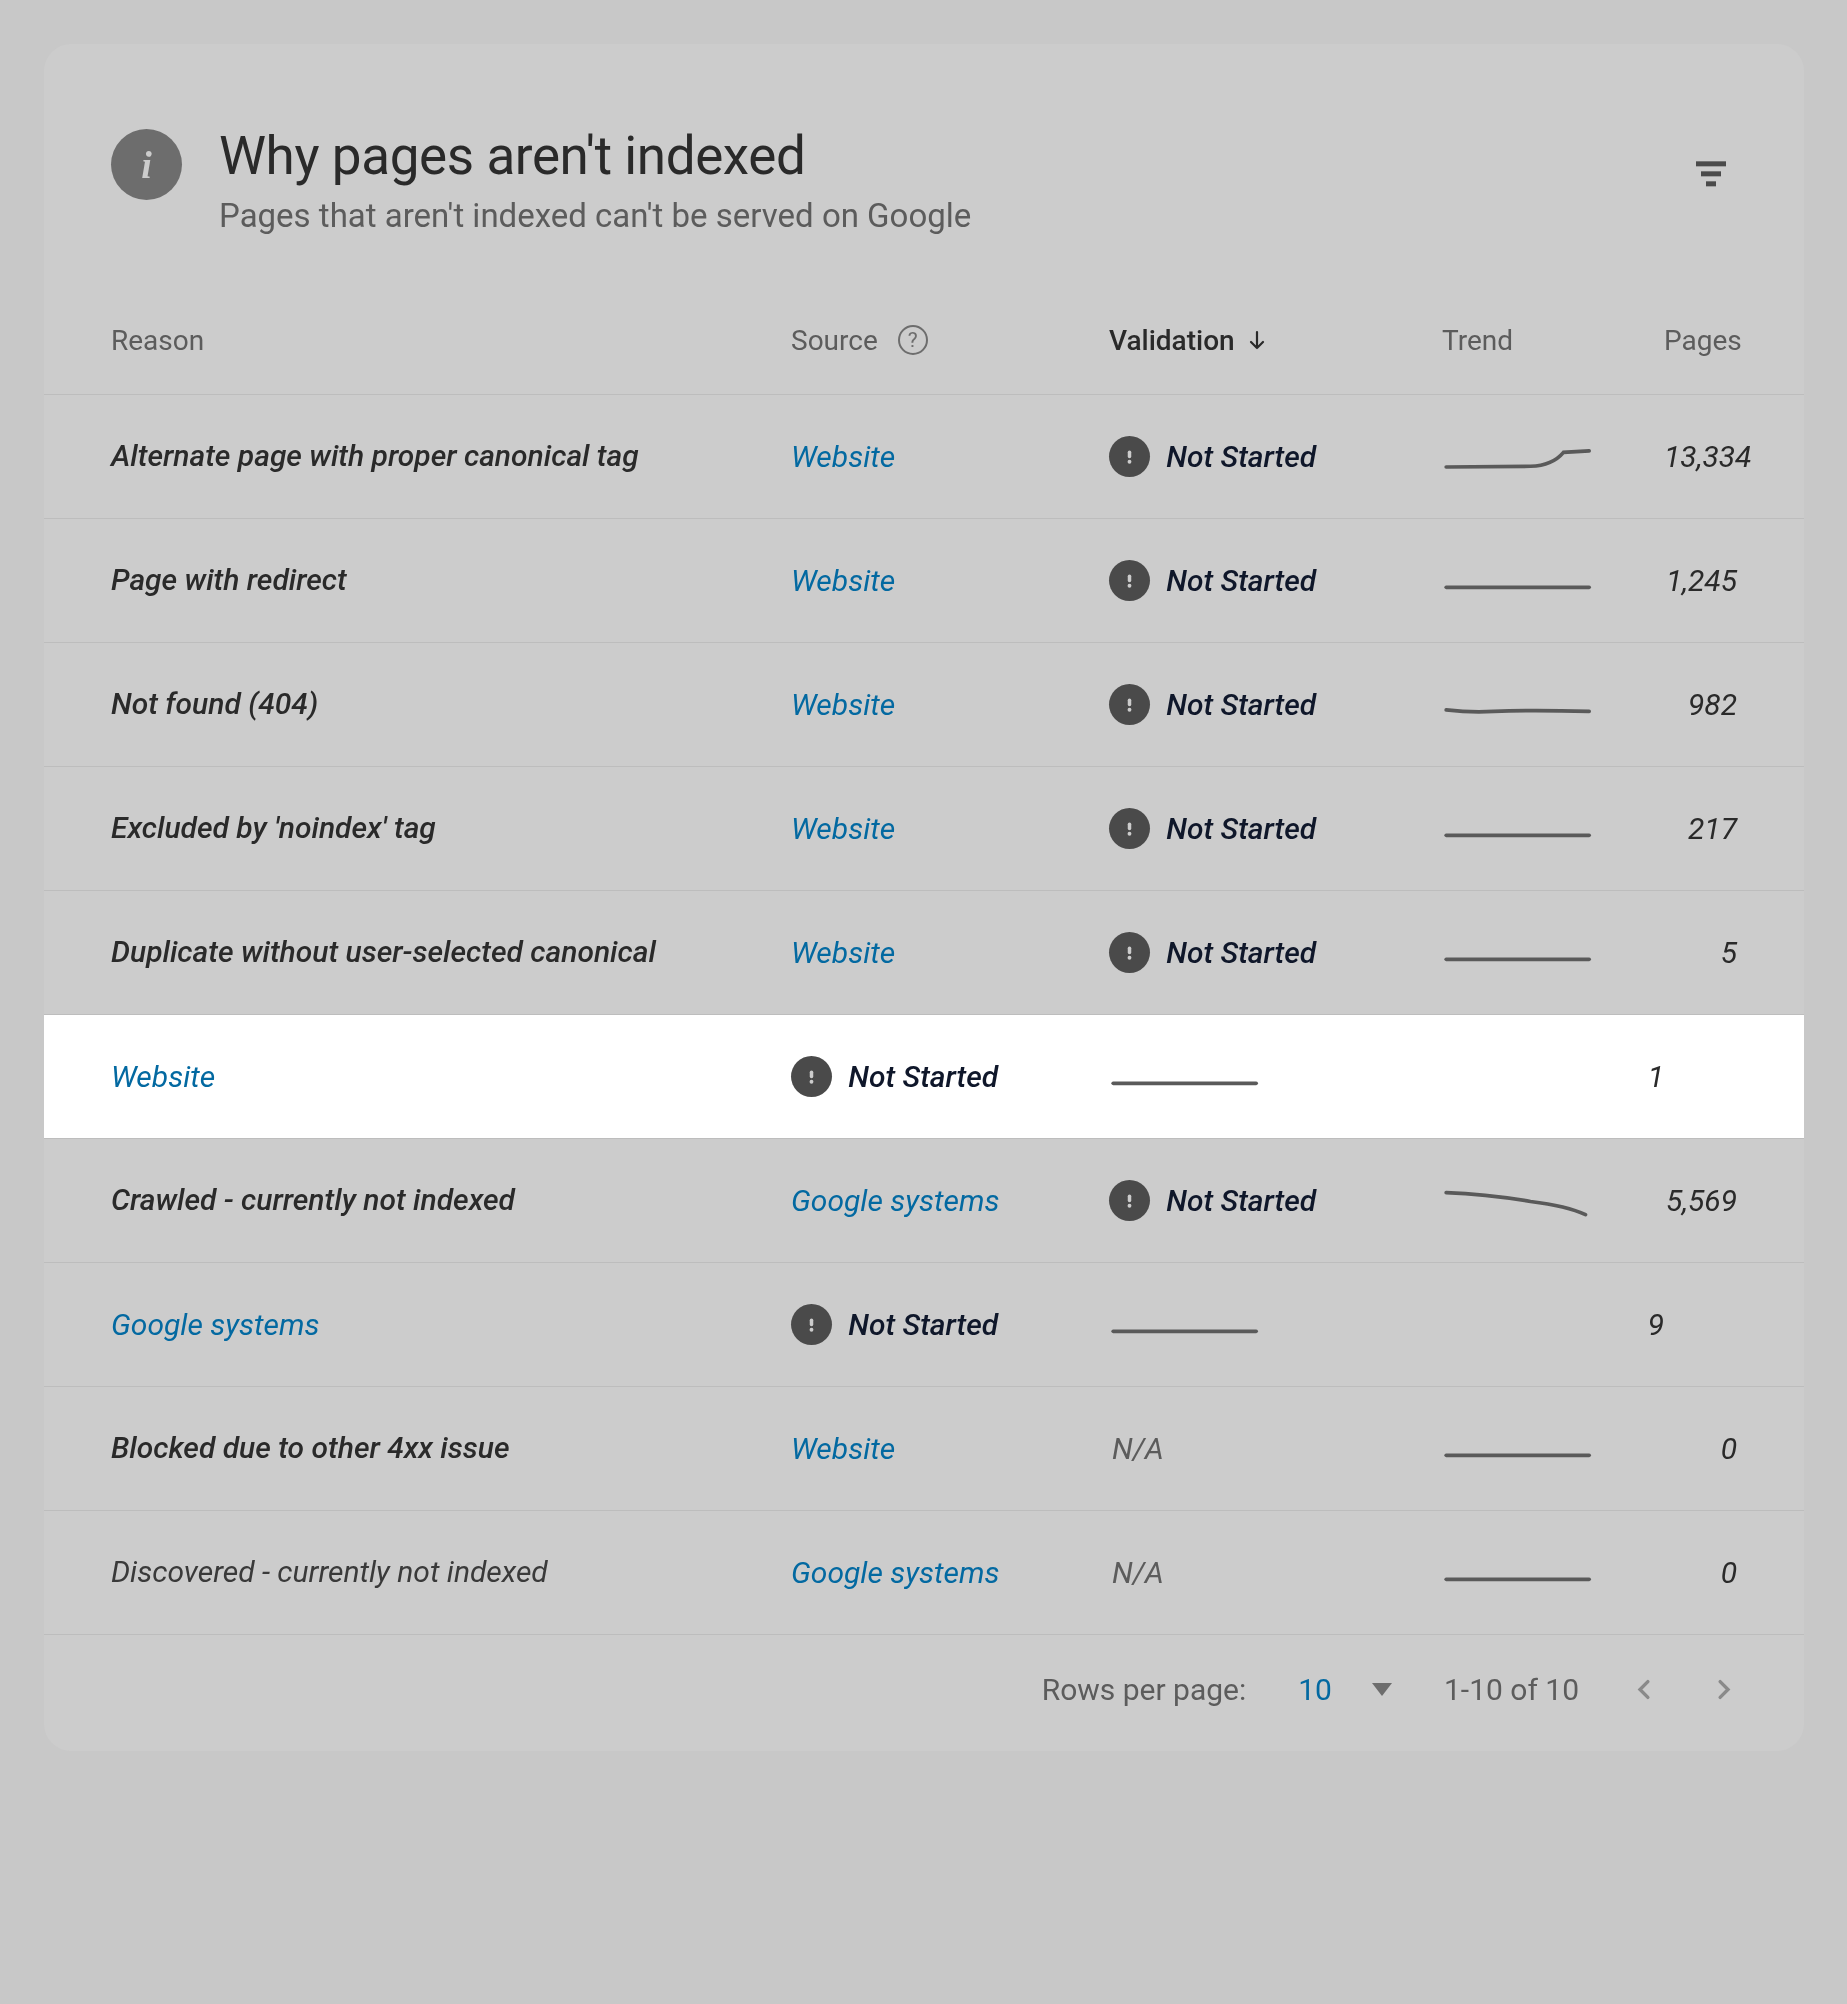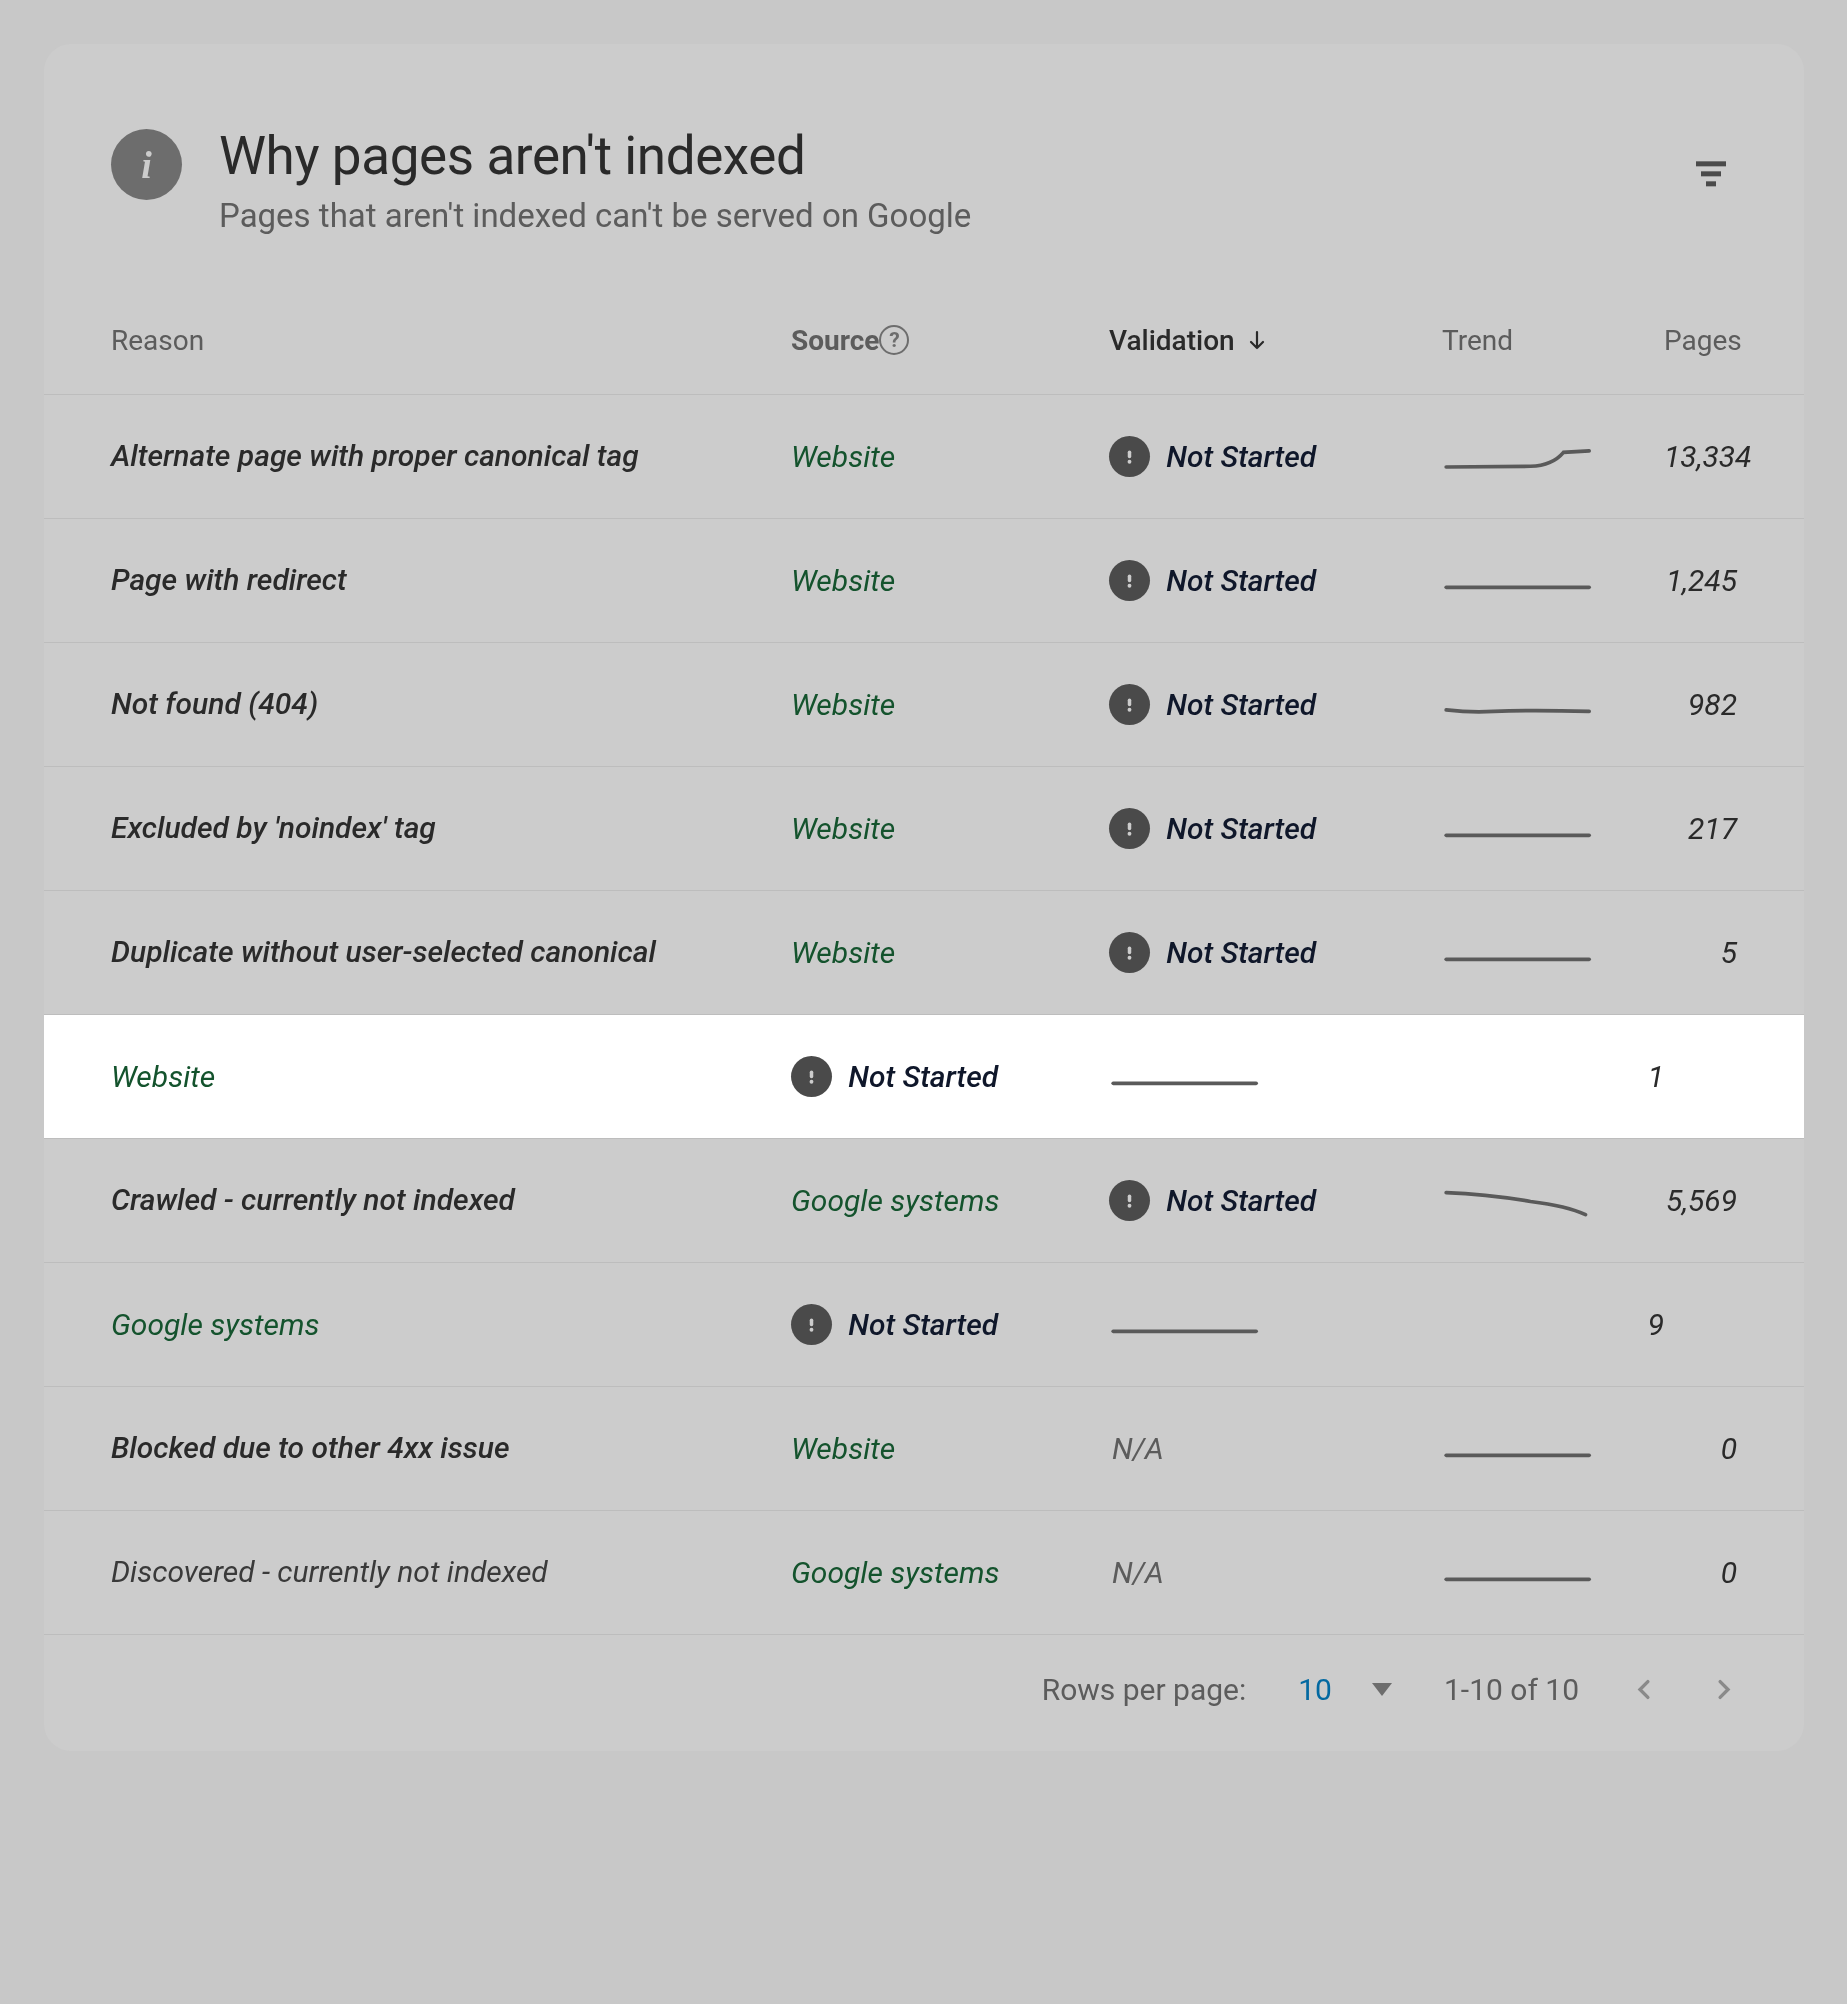--- a/index.html
+++ b/index.html
@@ -63,40 +63,40 @@
     display: grid;
     grid-template-columns: 680px 318px 333px 222px 1fr;
     align-items: center;
     padding: 30px 67px 37px 67px;
     font-size: 28px;
     color: #5c5c5c;
   }
   .th-validation { color: #2a2a2a; font-weight: 500; display:flex; align-items:center; gap:10.3px;}
   .th-trend { text-align: left; }
   .th-pages { text-align: right; }
-  .th-source { display:flex; align-items:center; gap:0;font-weight:bold; }
+  .th-source { display:flex; align-items:center; gap:20px; }
   .help-circle {
     width: 30px; height: 30px; border: 2.2px solid #6d6d6d; border-radius: 50%;
     display:flex; align-items:center; justify-content:center;
     color:#6d6d6d; font-size:21px;
   }
   .row {
     display: grid;
     grid-template-columns: 680px 318px 333px 222px 1fr;
     align-items: center;
     padding: 35px 67px;
     border-top: 1.5px solid #bdbdbd;
     min-height: 124px;
     cursor: pointer;
     font-style: italic;
   }
   .row.highlight { background: #ffffff; }
   .reason { font-size: 30px; color: #2a2a2a; font-weight: 500; line-height: 1.4; padding-right: 30px;}
   .row:nth-of-type(n+10) .reason { font-weight: 400; color: #3a3a3a;}
-  .source { font-size: 30px; color: #14532d; }
+  .source { font-size: 30px; color: #0369a1; }
   .validation { display: flex; align-items: center; gap: 16.3px; font-size: 30px; font-weight: 500; color:#0f172a;}
   .validation.na { color: #5c5c5c; font-weight: 400; justify-content: flex-start; padding-left: 3px;}
   .warn-circle {
     width: 41px; height: 41px; background: #4a4a4a; border-radius: 50%;
     display:flex; align-items:center; justify-content:center;
     flex-shrink: 0;
   }
   .trend-cell { display:flex; align-items:center; }
   .trend-cell svg { width: 155px; height: 44px; }
   .pages { font-size: 30px; color:#2a2a2a; text-align: right;}

